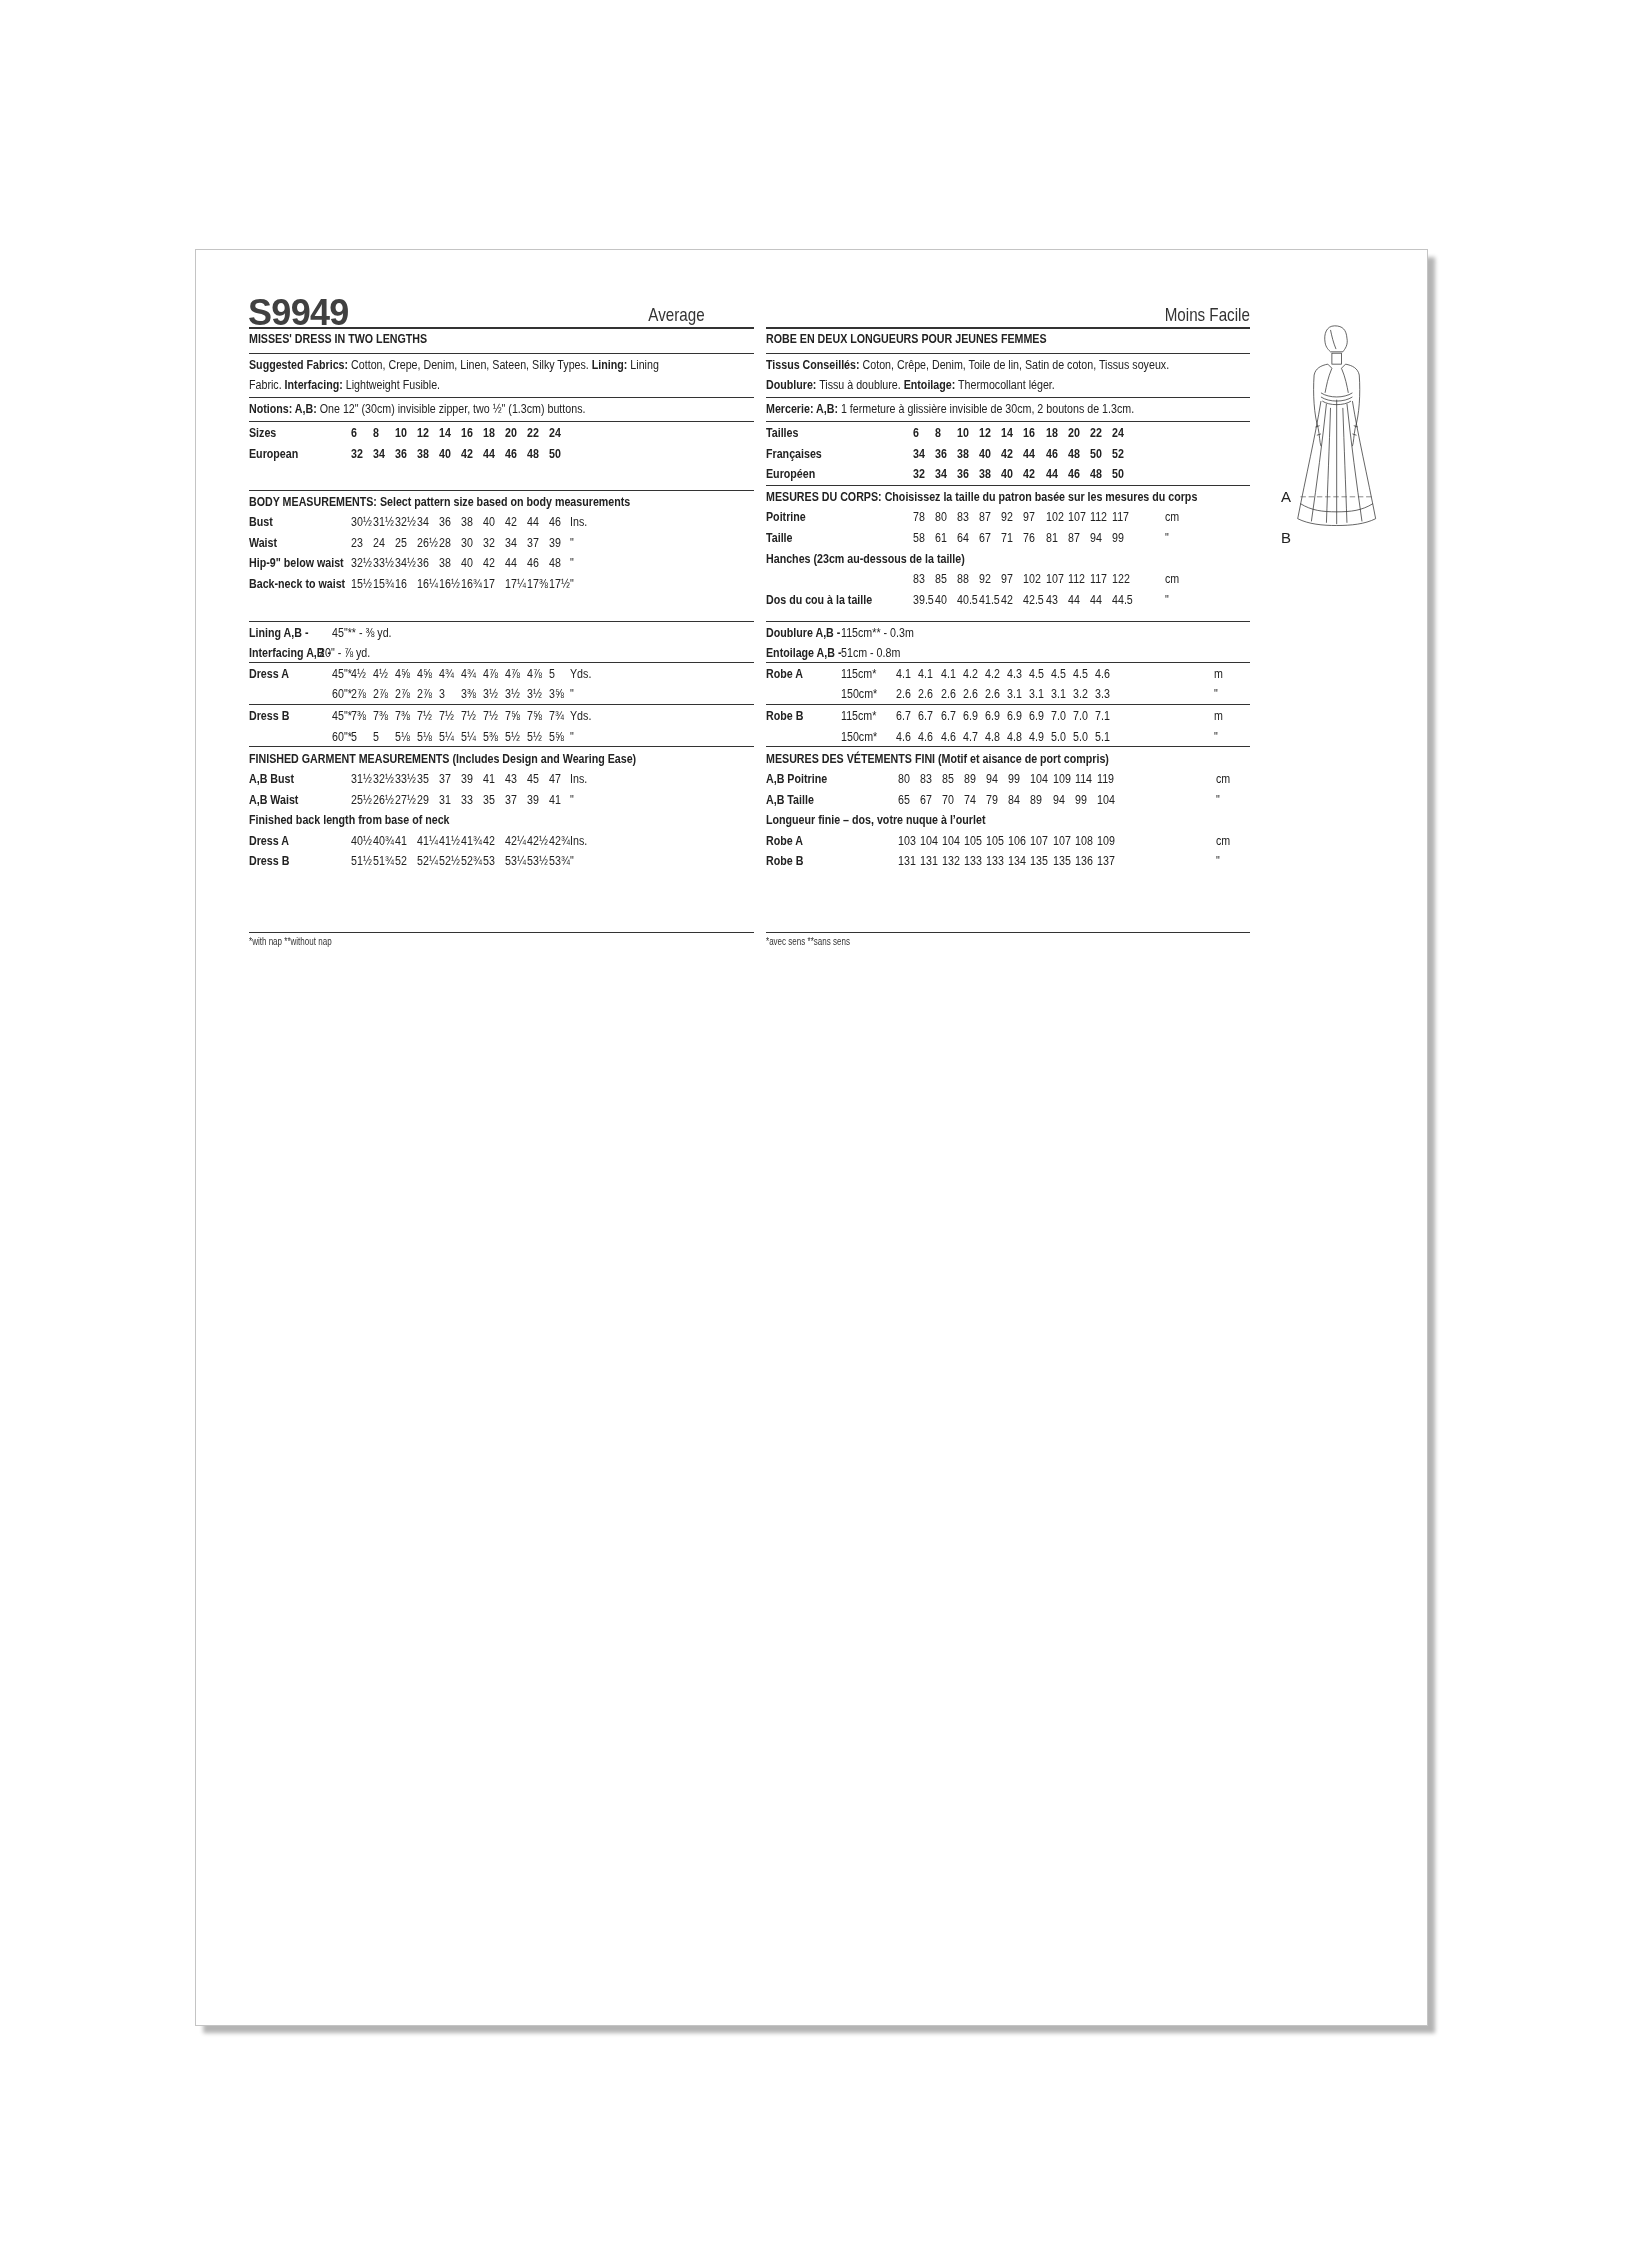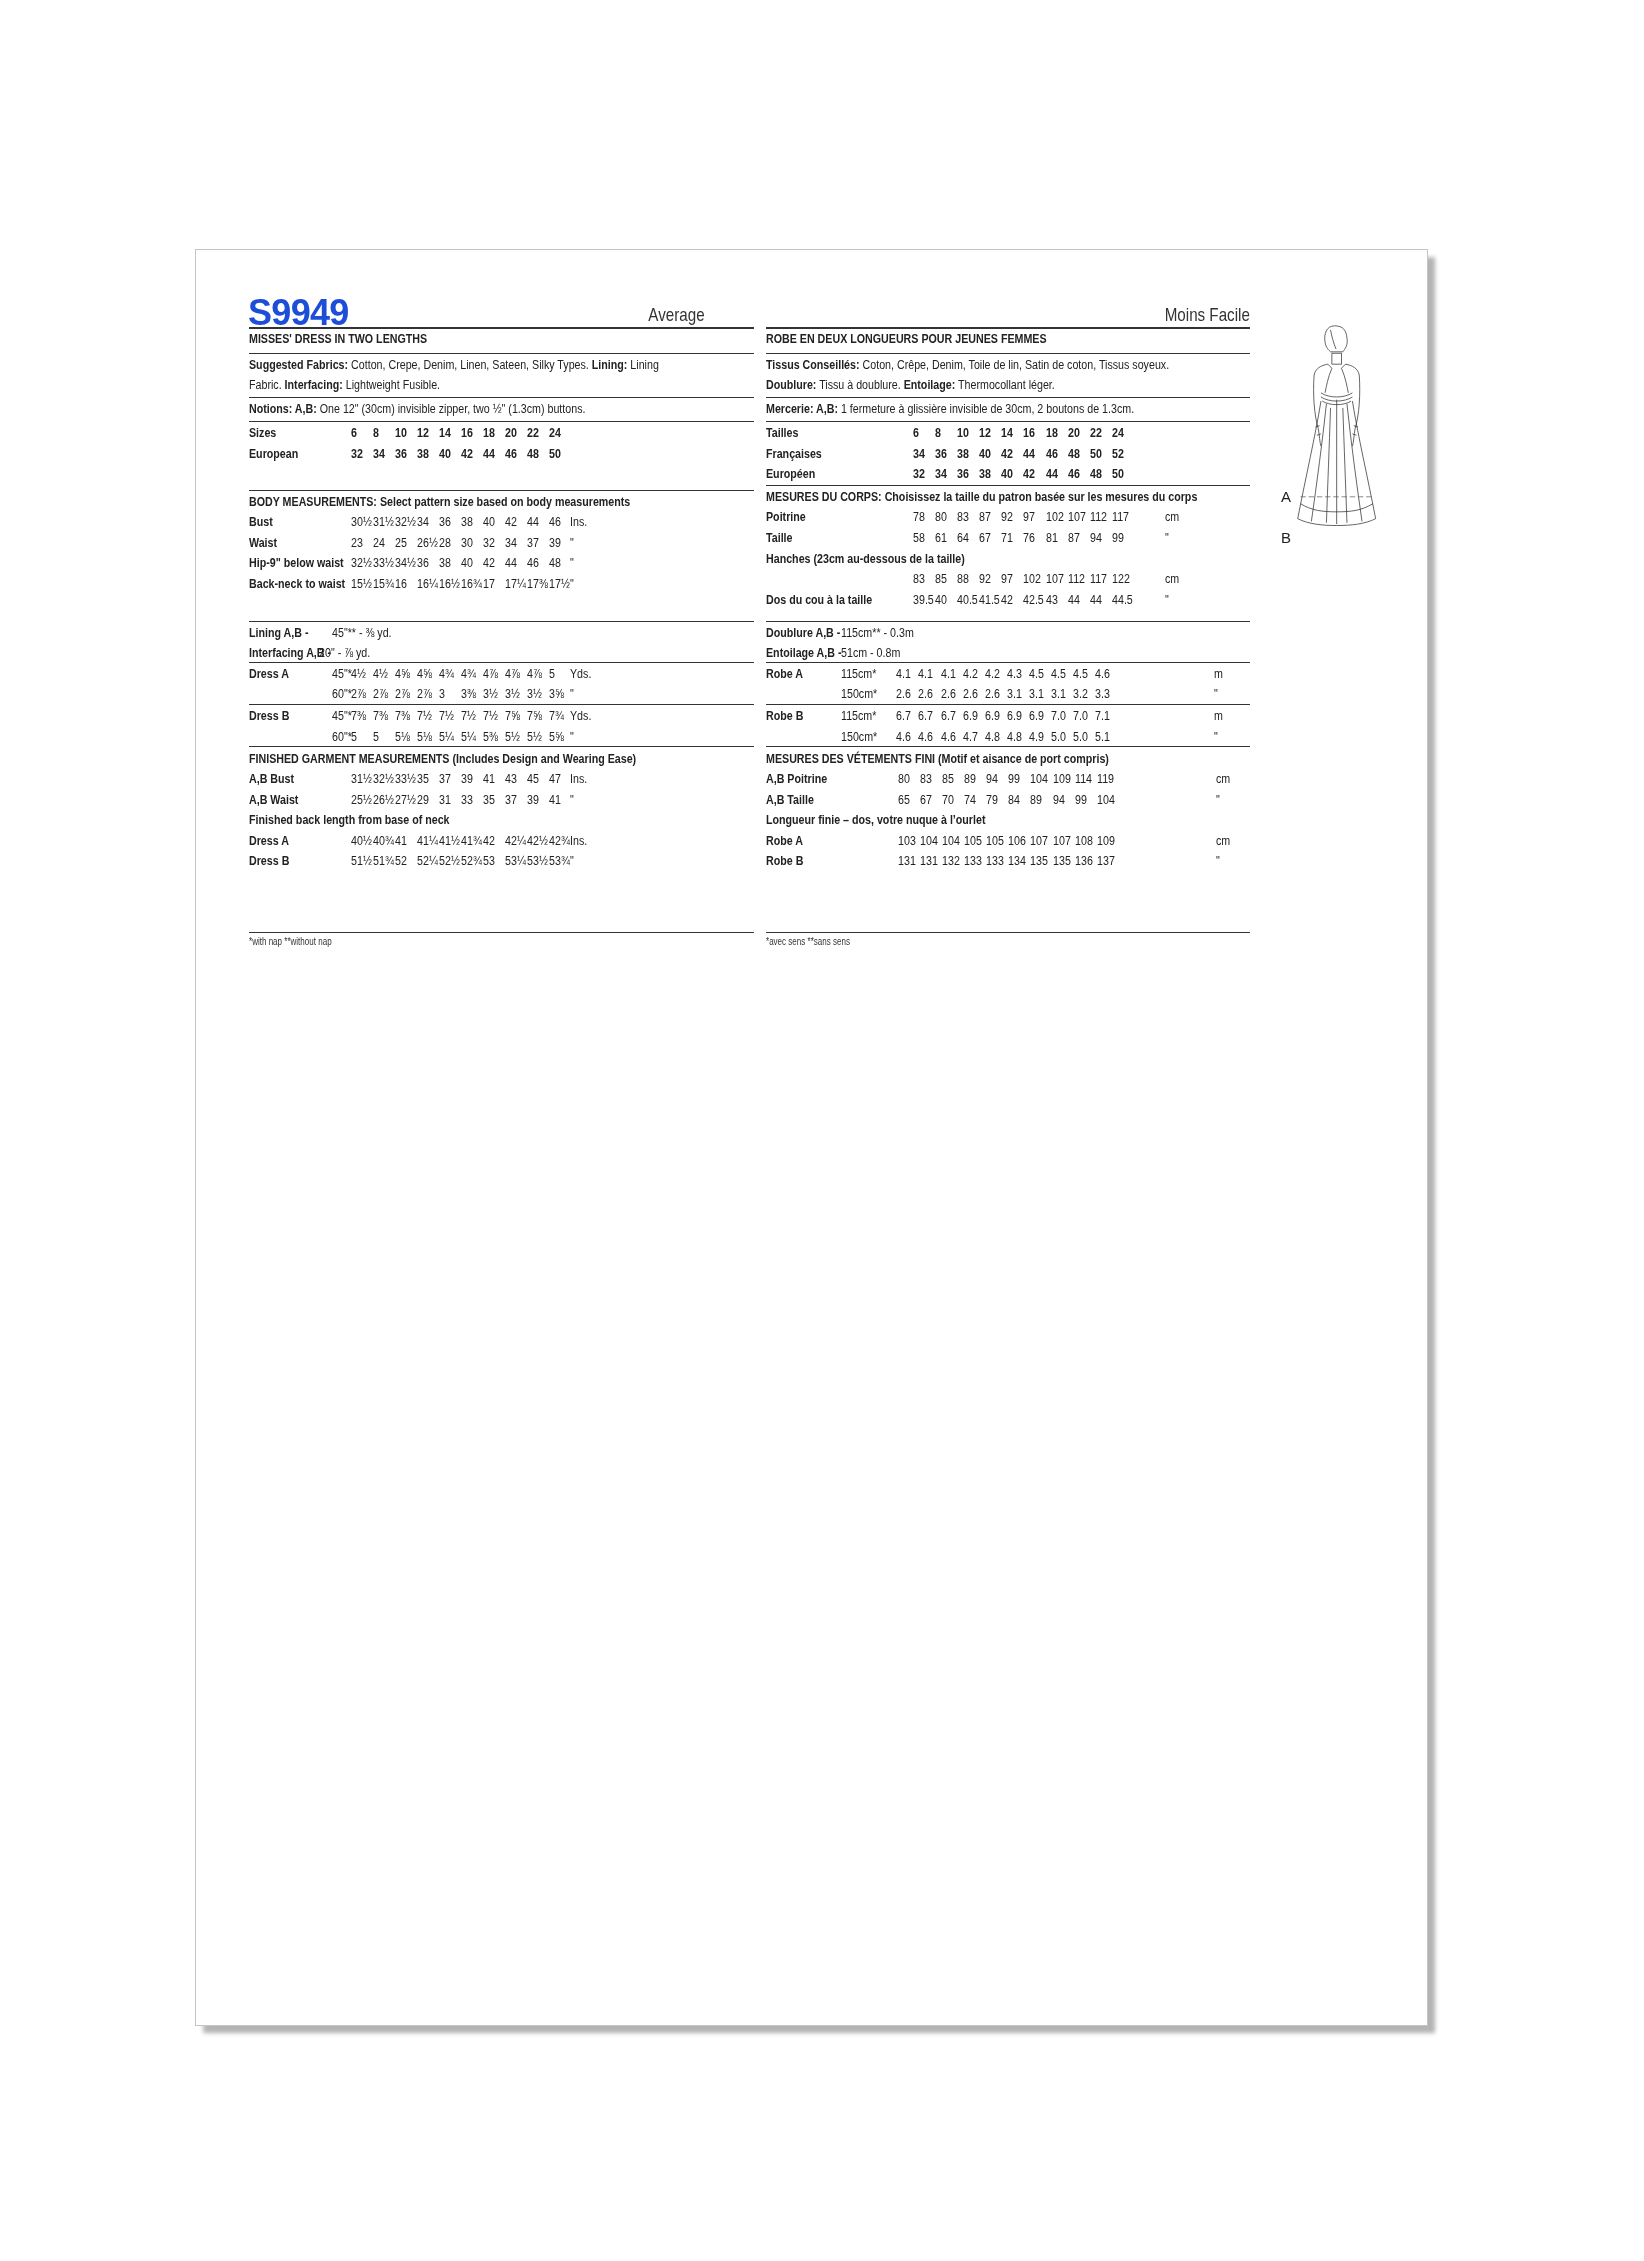--- a/index.html
+++ b/index.html
@@ -6,21 +6,21 @@
   body {
     width:1645px; height:2261px; background:#ffffff; position:relative; overflow:hidden;
     font-family:"Liberation Sans", "DejaVu Sans", sans-serif; color:#222;
   }
   .page {
     position:absolute; left:195px; top:249px; width:1233px; height:1777px;
     background:#fff; border:1.4px solid #c4c4c4; box-sizing:border-box;
     box-shadow:8.2px 8.2px 4.1px #b4b4b4;
   }
   .abs { position:absolute; white-space:nowrap; }
-  .title { font-weight:bold; font-size:36px; letter-spacing:-0.7px; color:#1d4ed8; line-height:1; }
+  .title { font-weight:bold; font-size:36px; letter-spacing:-0.7px; color:#404040; line-height:1; }
   .level { font-size:18.5px; color:#333; transform:scaleX(0.82); transform-origin:right top; }
   .rule { position:absolute; height:0; border-top:2.1px solid #333; }
   .rule.thin { border-top-width:1.4px; }
   .cond { transform:scaleX(0.78); transform-origin:left top; font-size:13.7px; line-height:13.7px; }
   .hd { font-weight:bold; }
   .b { font-weight:bold; }
   .cell { position:absolute; white-space:nowrap; transform:scaleX(0.78); transform-origin:left top; font-size:13.7px; line-height:13.7px; }
   .cell.b { font-weight:bold; }
   .unit { position:absolute; white-space:nowrap; transform:scaleX(0.78); transform-origin:left top; font-size:13.7px; line-height:13.7px; }
   .foot { font-size:10.3px; transform:scaleX(0.78); transform-origin:left top; color:#333; }

